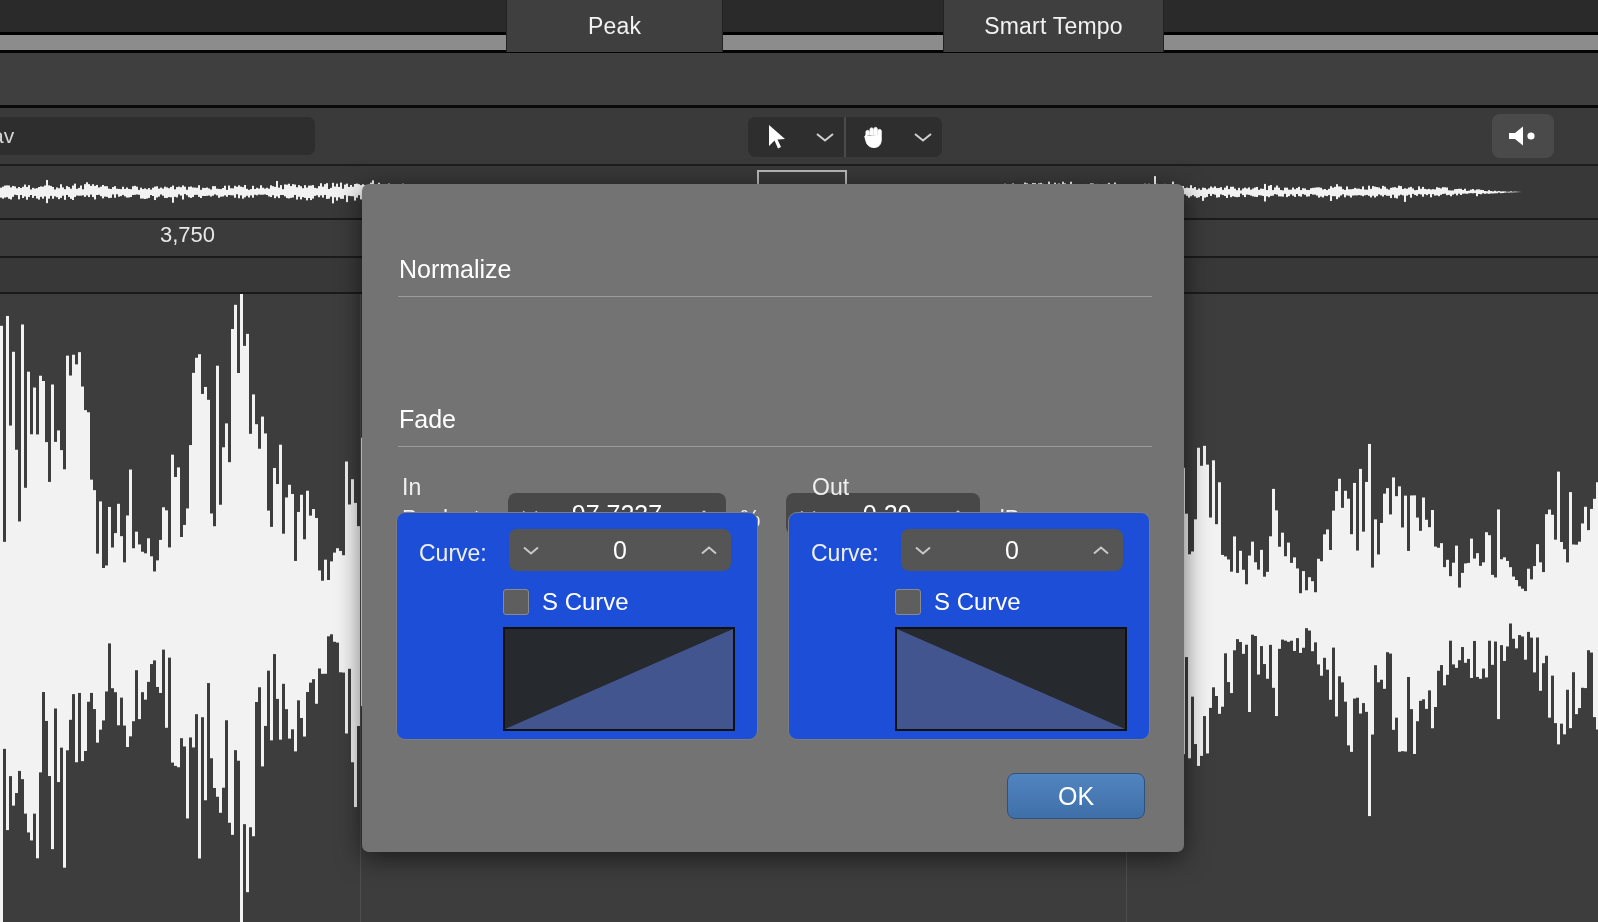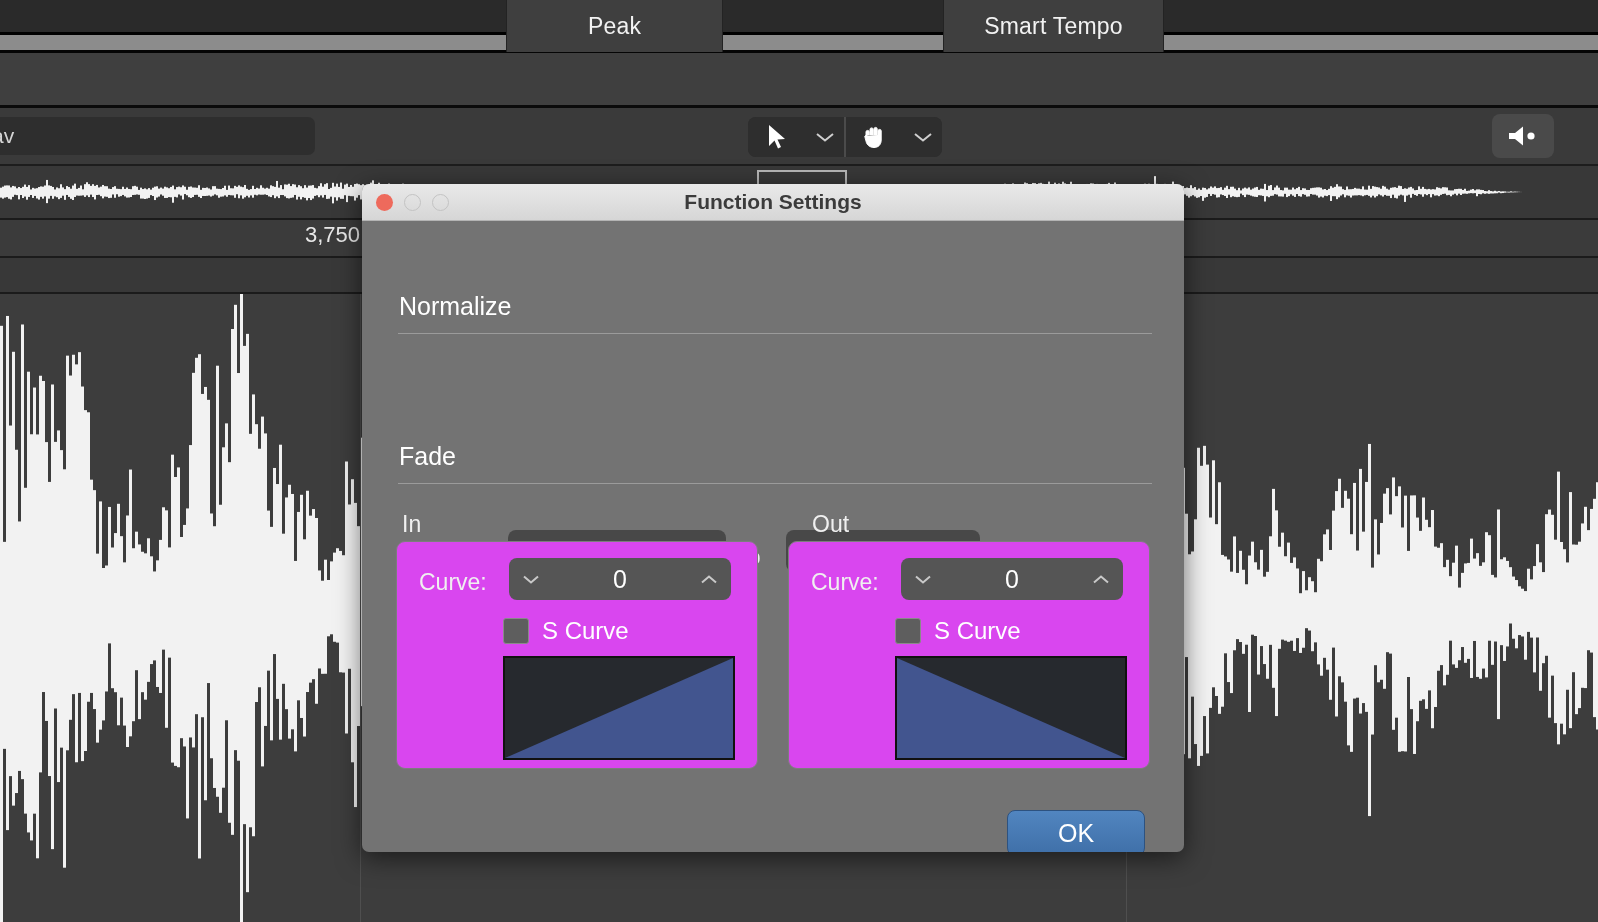--- a/index.html
+++ b/index.html
@@ -61,21 +61,21 @@
     display:flex;align-items:center;justify-content:center;
   }
 
   
   .overview{position:absolute;left:0;top:166px;width:1598px;height:52px;background:#383838;overflow:hidden;}
   .ov-sep{position:absolute;left:0;top:218px;width:1598px;height:2px;background:#1b1b1b;}
   .ov-sel{position:absolute;left:757px;top:170px;width:90px;height:42px;border:2px solid #b6b6b6;box-sizing:border-box;}
 
   .rulerrow{position:absolute;left:0;top:220px;width:1598px;height:36px;background:#3b3b3b;}
   .ruler-sep{position:absolute;left:0;top:256px;width:1598px;height:2px;background:#1b1b1b;}
-  .ruler-label{position:absolute;left:160px;top:222px;width:200px;text-align:right;color:#e8e8e8;font-size:22px;}
+  .ruler-label{position:absolute;left:160px;top:222px;width:200px;text-align:left;color:#e8e8e8;font-size:22px;}
 
   .subrow{position:absolute;left:0;top:258px;width:1598px;height:34px;background:#383838;}
   .subrow-sep{position:absolute;left:0;top:292px;width:1598px;height:2px;background:#1b1b1b;}
 
   .wavearea{position:absolute;left:0;top:294px;width:1598px;height:628px;background:#3d3d3d;overflow:hidden;}
   .vline{position:absolute;top:294px;width:1px;height:628px;background:#4f4f4f;}
   #vline-a{left:360px;}
   #vline-b{left:1126px;}
 
   
@@ -121,22 +121,22 @@
   #peak-db{left:424px;top:309px;width:194px;}
   .unit{position:absolute;color:#f0f0f0;font-size:23px;}
   #unit-pct{left:378px;top:322px;}
   #unit-db{left:630px;top:322px;}
 
   .sublabel{position:absolute;color:#f0f0f0;font-size:23px;}
   #in-label{left:40px;top:290px;}
   #out-label{left:425px;top:290px;margin-left:25px;}
 
   .group{
-    position:absolute;top:320px;height:228px;
-    background:#d946ef;border-radius:9px;
+    position:absolute;top:328px;height:228px;
+    background:#1d4ed8;border-radius:9px;
     border:1px solid #7d7d7d;box-sizing:border-box;
   }
   #group-in{left:34px;width:362px;}
   #group-out{left:426px;width:362px;}
 
   .curve-label{position:absolute;left:22px;top:27px;color:#f0f0f0;font-size:23px;}
   .curve-step{
     position:absolute;left:112px;top:16px;width:222px;height:42px;
     background:#555555;border-radius:8px;display:flex;align-items:center;box-sizing:border-box;
   }
@@ -1568,28 +1568,20 @@
           <rect x="1593" y="204.8086805624236" width="3" height="218.30919116458773"></rect>
           <rect x="1596" y="188.22126775124244" width="3" height="247.27887539210306"></rect>
         </g>
     </svg>
   </div>
   <div class="vline" id="vline-a"></div>
   <div class="vline" id="vline-b"></div>
 
   <div class="dialog">
 
-    <div class="titlebar">
-      <div class="lights">
-        <div class="light close"></div>
-        <div class="light min"></div>
-        <div class="light zoom"></div>
-      </div>
-      <div class="title-text">Function Settings</div>
-    </div>
 
     <div class="dlgbody">
 
       <div class="sec-head" id="norm-head">Normalize</div>
       <div class="sec-rule" id="norm-rule"></div>
 
       <div class="field-label" id="peak-label">Peak at:</div>
 
       <div class="stepper" id="peak-pct">
         <span class="chev">

